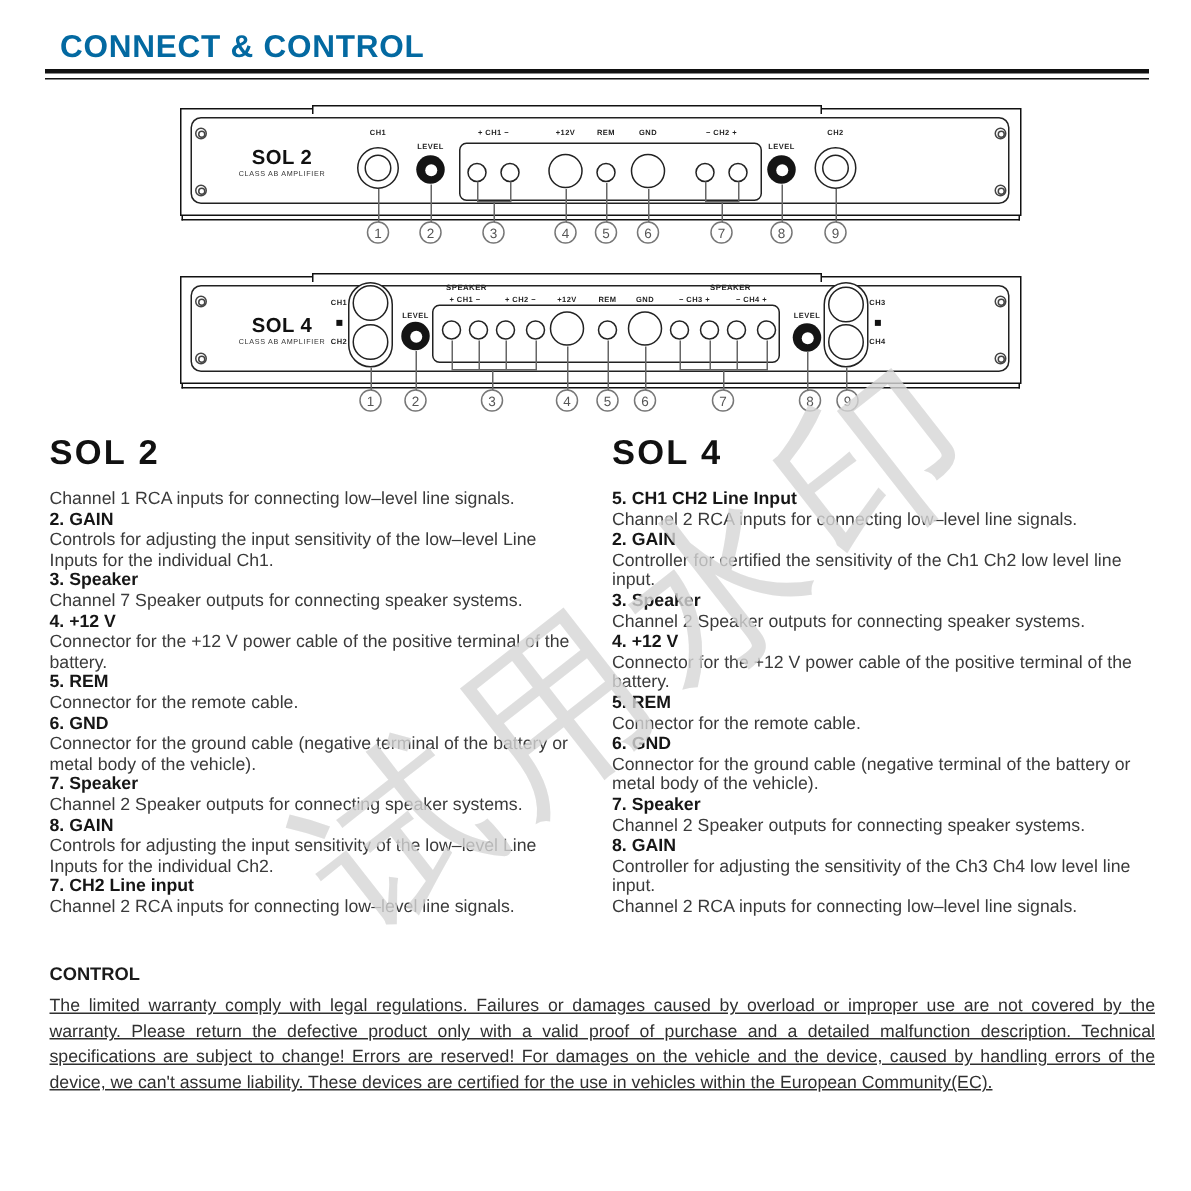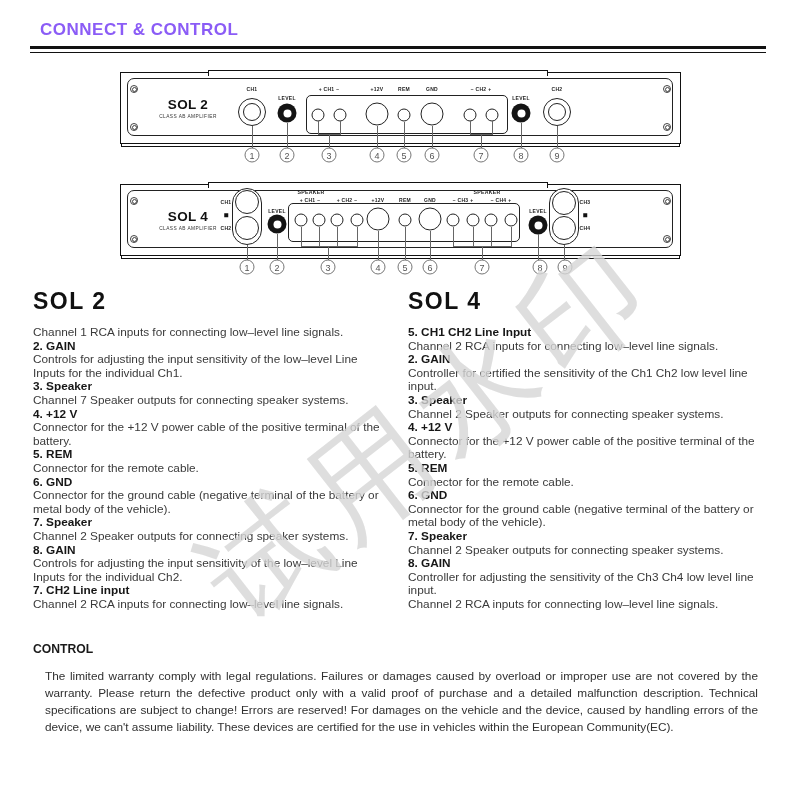--- a/index.html
+++ b/index.html
@@ -1,20 +1,20 @@
 <!DOCTYPE html>
 <html><head>
 <meta charset="utf-8">
 <style>
   html,body{margin:0;padding:0;background:#ffffff;}
   .page{position:relative;width:794px;height:794px;background:#fff;overflow:hidden;
         font-family:"Liberation Sans","DejaVu Sans",sans-serif;color:#222;}
   
-  .page-title{position:absolute;left:40px;top:20px;font-size:17px;font-weight:700;
-              letter-spacing:.5px;color:#8b5cf6;}
+  .page-title{position:absolute;left:40px;top:20px;font-size:21px;font-weight:700;
+              letter-spacing:.5px;color:#0369a1;}
   .rule-thick{position:absolute;left:30px;width:736px;top:46px;height:3px;background:#111;}
   .rule-thin{position:absolute;left:30px;width:736px;top:52px;height:1px;background:#111;}
   
   .diagram{position:absolute;width:561px;height:93px;}
   .chassis{position:absolute;border:1.6px solid #111;box-sizing:border-box;background:#fff;}
   .lip{position:absolute;border:1.6px solid #111;border-bottom:none;background:#fff;box-sizing:border-box;}
   .base{position:absolute;border:1.3px solid #111;border-top:none;box-sizing:border-box;}
   .inner{position:absolute;border:1.4px solid #222;border-radius:7px;box-sizing:border-box;}
   .ctr{transform:translate(-50%,-50%);}
   .screw{position:absolute;width:8px;height:8px;border:1px solid #444;border-radius:50%;
@@ -47,21 +47,21 @@
       box-sizing:border-box;display:flex;align-items:center;justify-content:center;
       font-size:9px;color:#555;background:#fff;}
   
   .col{position:absolute;top:288px;}
   .col-title{font-size:23px;font-weight:700;letter-spacing:1.5px;color:#111;margin:0 0 11px 0;}
   .item-h{font-size:11.8px;font-weight:700;color:#161616;line-height:13.6px;}
   .item-b{font-size:11.8px;color:#3a3a3a;line-height:13.6px;}
   
   .warranty{position:absolute;left:33px;top:642px;width:737px;}
   .warranty-title{font-size:12.2px;font-weight:700;color:#1a1a1a;margin:0 0 6px 0;}
-  .warranty-body{font-size:11.8px;color:#303030;line-height:17px;text-align:justify;margin:12px;}
+  .warranty-body{font-size:11.8px;color:#303030;line-height:17px;text-align:justify;margin:0;text-decoration:underline;}
   .footer{position:absolute;right:27px;top:739px;font-size:11.3px;color:#4d4d4d;}
   
   .watermark{position:absolute;left:140px;top:290px;width:580px;height:280px;
              display:flex;align-items:center;justify-content:center;
              transform:rotate(-38deg);font-size:120px;letter-spacing:14px;
              color:#d7d7d7;opacity:.8;pointer-events:none;z-index:40;white-space:nowrap;}
 </style>
 </head>
 <body>
 

